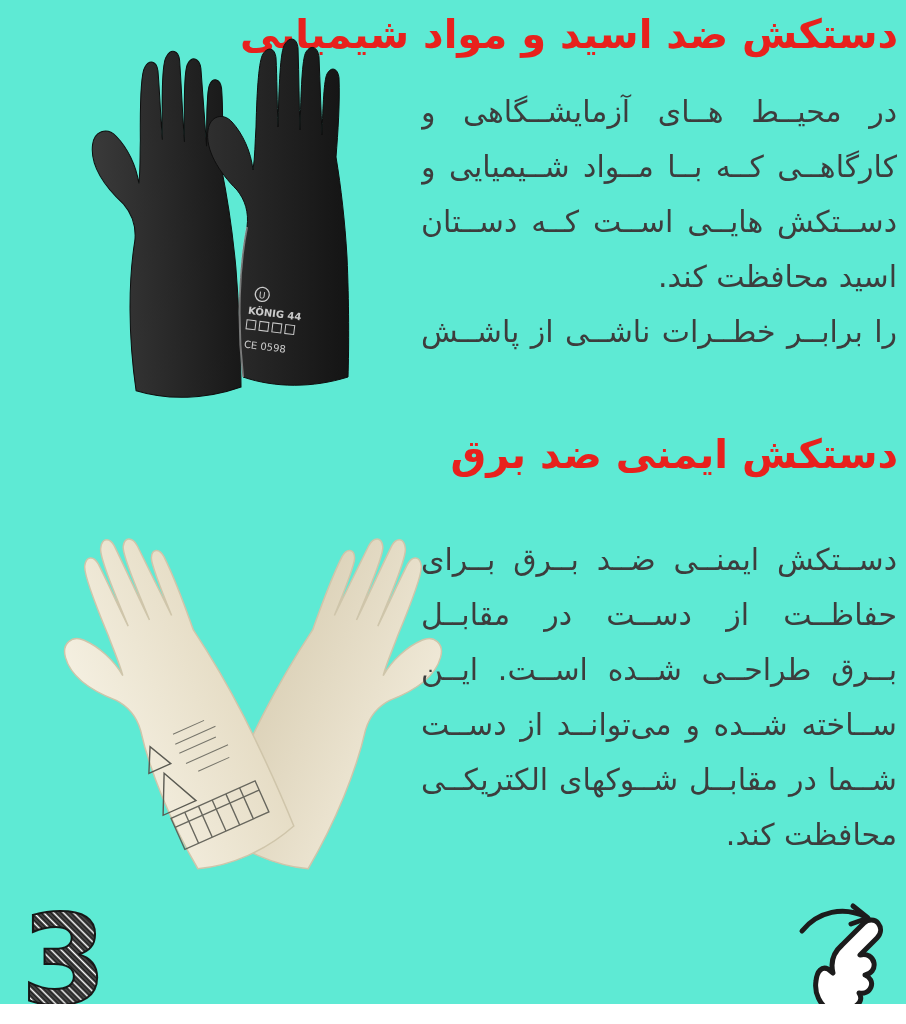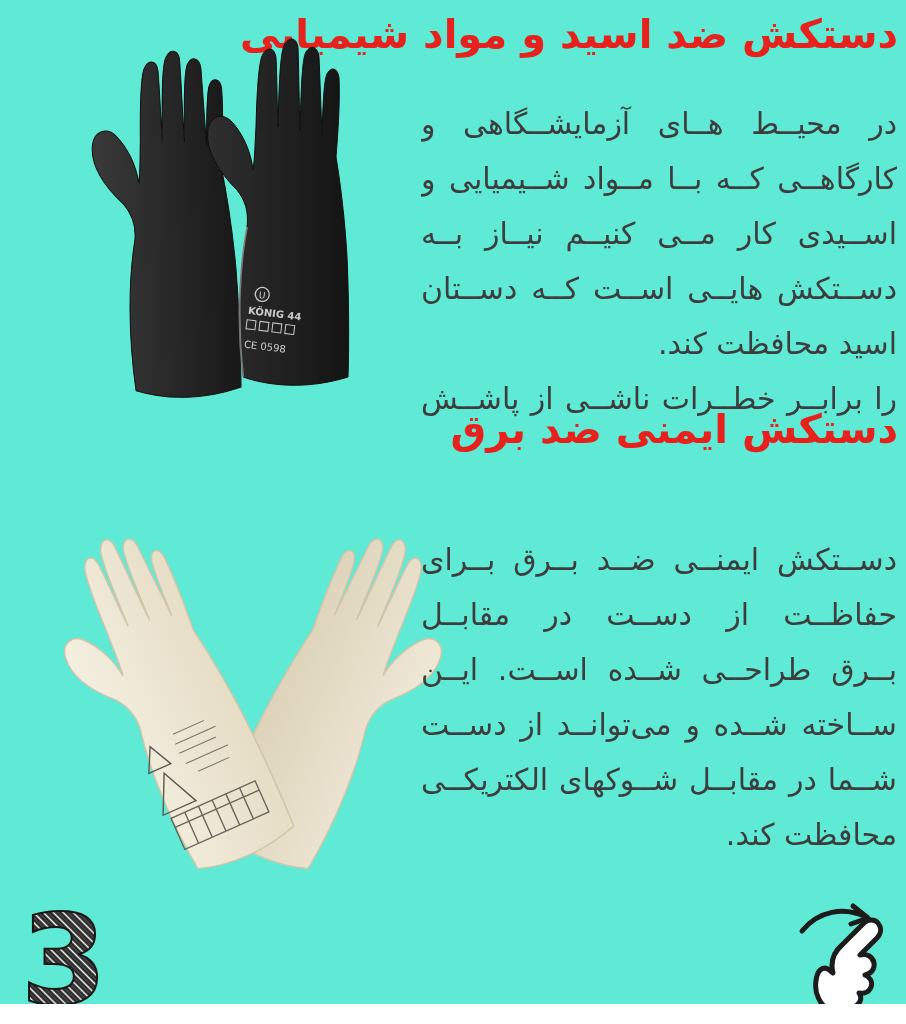--- a/index.html
+++ b/index.html
@@ -15,31 +15,31 @@
     right:8px;
     direction:rtl;
     color:#e8211d;
     font-weight:bold;
     font-size:40px;
     line-height:1.1;
     white-space:nowrap;
     letter-spacing:0;
   }
   .h1{top:12px;}
-  .h2{top:407px;text-align:center;}
+  .h2{top:432px;text-align:center;}
   .body-col{
     position:absolute;
     right:9px;
     width:476px;
     direction:rtl;
     color:#3d3d3d;
     font-size:30px;
     line-height:55px;
   }
-  .body1{top:96px;margin-left:29px;}
+  .body1{top:84px;margin-left:29px;}
   .body2{top:532px;}
   .line{
     text-align:justify;
     text-align-last:justify;
     height:55px;
     overflow:hidden;
   }
   .line.last{
     text-align-last:right;
   }
@@ -110,21 +110,20 @@
           </g>
           <text x="0" y="60" font-size="10">CE 0598</text>
         </g>
       </g>
     </svg>
   </div>
 
   <div class="body-col body1">
     <div class="line">در محیــط هــای آزمایشــگاهی و</div>
     <div class="line">کارگاهــی کــه بــا مــواد شــیمیایی و</div>
-    <div class="line">اســیدی کار مــی کنیــم نیــاز بــه</div>
     <div class="line">دســتکش هایــی اســت کــه دســتان</div>
     <div class="line last">اسید محافظت کند.</div>
     <div class="line">را برابــر خطــرات ناشــی از پاشــش</div>
   </div>
 
   <div class="heading h2">دستکش ایمنی ضد برق</div>
 
   <div class="img-box img-electric">
     <svg viewBox="0 0 406 365" width="406" height="365">
       <defs>

